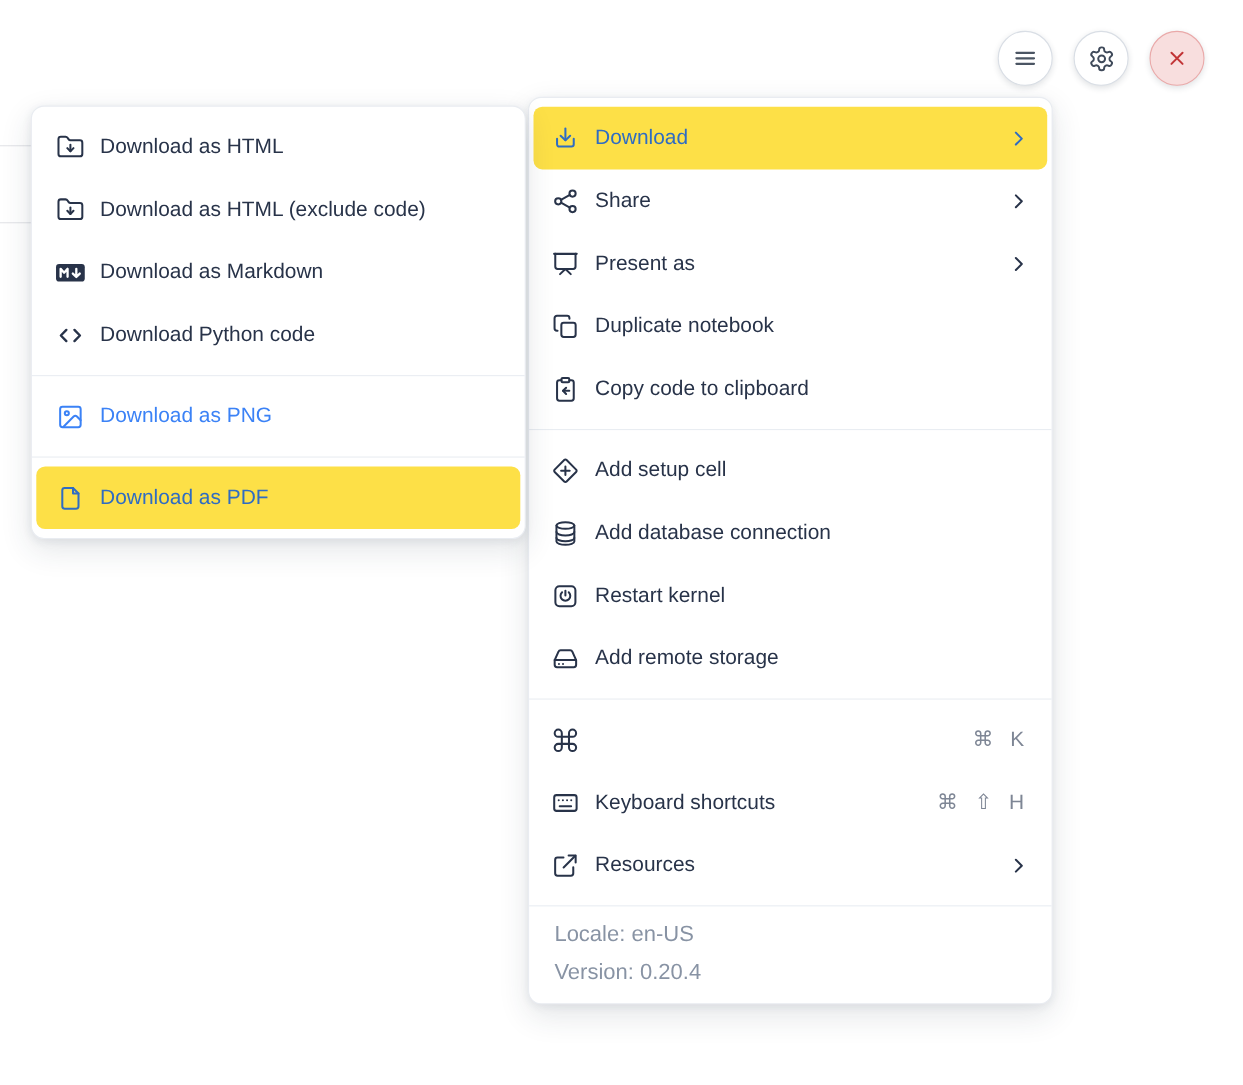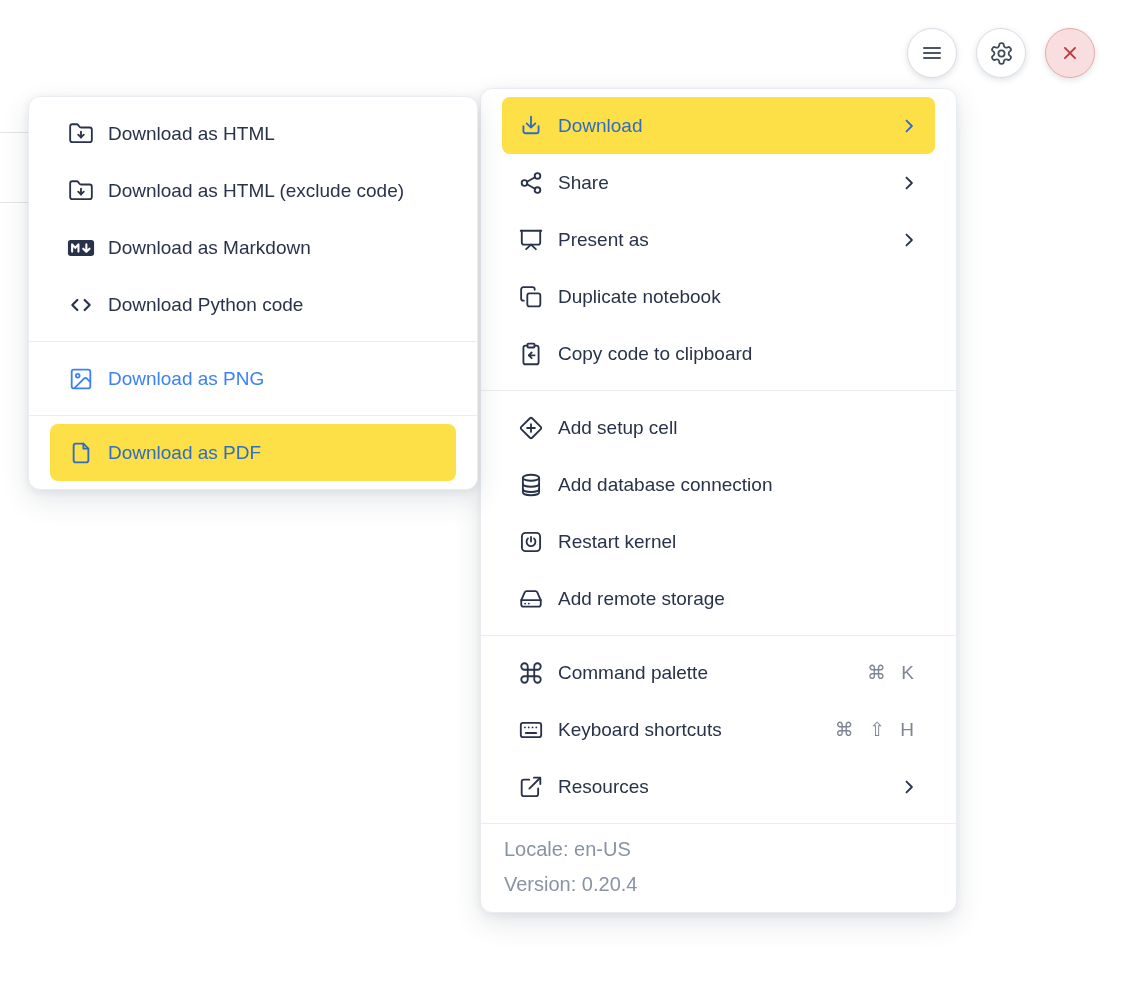--- a/index.html
+++ b/index.html
@@ -16,21 +16,21 @@
     border:1px solid #d9dee5; box-shadow:0 2px 6px rgba(30,40,60,.14);
     display:flex; align-items:center; justify-content:center; cursor:pointer; }
   .circle-btn.danger { background:#f8dede; border:1.5px solid #eaa9a9; }
   .circle-btn svg { display:block; }
 
   
   .panel { position:absolute; background:#fff; border:1px solid #e9ecf1; border-radius:12px;
     box-shadow:0 10px 28px rgba(35,47,68,.12), 0 2px 8px rgba(35,47,68,.07); z-index:5; }
   .submenu { left:28px; top:96px; width:450px; z-index:6; }
   .mainmenu { left:480px; top:88px; width:477px; }
-  .group { padding:8px 21px; }
+  .group { padding:8px 4px; }
   .group + .group { border-top:1px solid #e9edf2; }
 
   .row { display:flex; align-items:center; height:57px; padding:0 16px 0 15px;
     border-radius:8px; color:#283349; font-size:19px; cursor:pointer; white-space:nowrap; }
   .submenu .row { padding-left:17px; }
   .row .ic { width:28px; height:28px; flex:0 0 28px; display:flex; align-items:center;
     justify-content:center; margin-right:13px; }
   .row .label { flex:1 1 auto; overflow:hidden; text-overflow:ellipsis; }
   .row.hl { background:#fde047; color:#2f6cc3; }
   .row.disabled { color:#3b82f6; cursor:default; }
@@ -189,21 +189,20 @@
       </div>
     </div>
 
     <div class="group">
       <div class="row">
         <span class="ic">
           <svg class="stroke" width="26" height="26" viewBox="0 0 24 24">
             <path d="M15 6v12a3 3 0 1 0 3-3H6a3 3 0 1 0 3 3V6a3 3 0 1 0-3 3h12a3 3 0 1 0-3-3"></path>
           </svg>
         </span>
-        <span class="label">Command palette</span>
         <span class="shortcut">⌘ K</span>
       </div>
       <div class="row">
         <span class="ic">
           <svg class="stroke" width="26" height="26" viewBox="0 0 24 24">
             <rect x="2.6" y="5.4" width="18.8" height="13.2" rx="2"></rect>
             <path d="M6.4 9.6h.01M9.9 9.6h.01M13.4 9.6h.01M16.9 9.6h.01"></path>
             <path d="M7.2 14.8h9.6"></path>
           </svg>
         </span>

